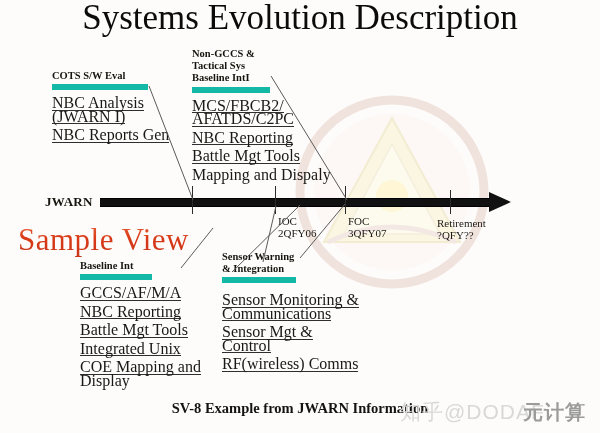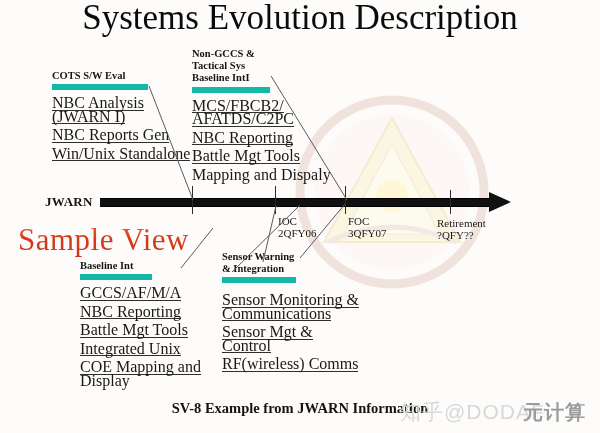--- a/index.html
+++ b/index.html
@@ -179,21 +179,20 @@
   </div>
 
   <div class="title">Systems Evolution Description</div>
 
   <div class="blk" style="left:52px;top:70px;">
     <div class="hdr hdr-rule" style="padding-bottom:2px;width:96px;">COTS S/W Eval</div>
     <div style="height:6px;"></div>
     <div class="item"><span class="u">NBC Analysis</span></div>
     <div class="item" style="margin-top:-5px;"><span class="u">(JWARN I)</span></div>
     <div class="item" style="margin-top:2px;"><span class="u">NBC Reports Gen</span></div>
-    <div class="item" style="margin-top:2px;"><span class="u">Win/Unix Standalone</span></div>
   </div>
 
   <div class="blk" style="left:192px;top:48px;">
     <div class="hdr">Non-GCCS &amp;</div>
     <div class="hdr">Tactical Sys</div>
     <div class="hdr hdr-rule" style="width:78px;padding-bottom:2px;">Baseline IntI</div>
     <div style="height:6px;"></div>
     <div class="item"><span class="u">MCS/FBCB2/</span></div>
     <div class="item" style="margin-top:-5px;"><span class="u">AFATDS/C2PC</span></div>
     <div class="item" style="margin-top:2px;"><span class="u">NBC Reporting</span></div>

